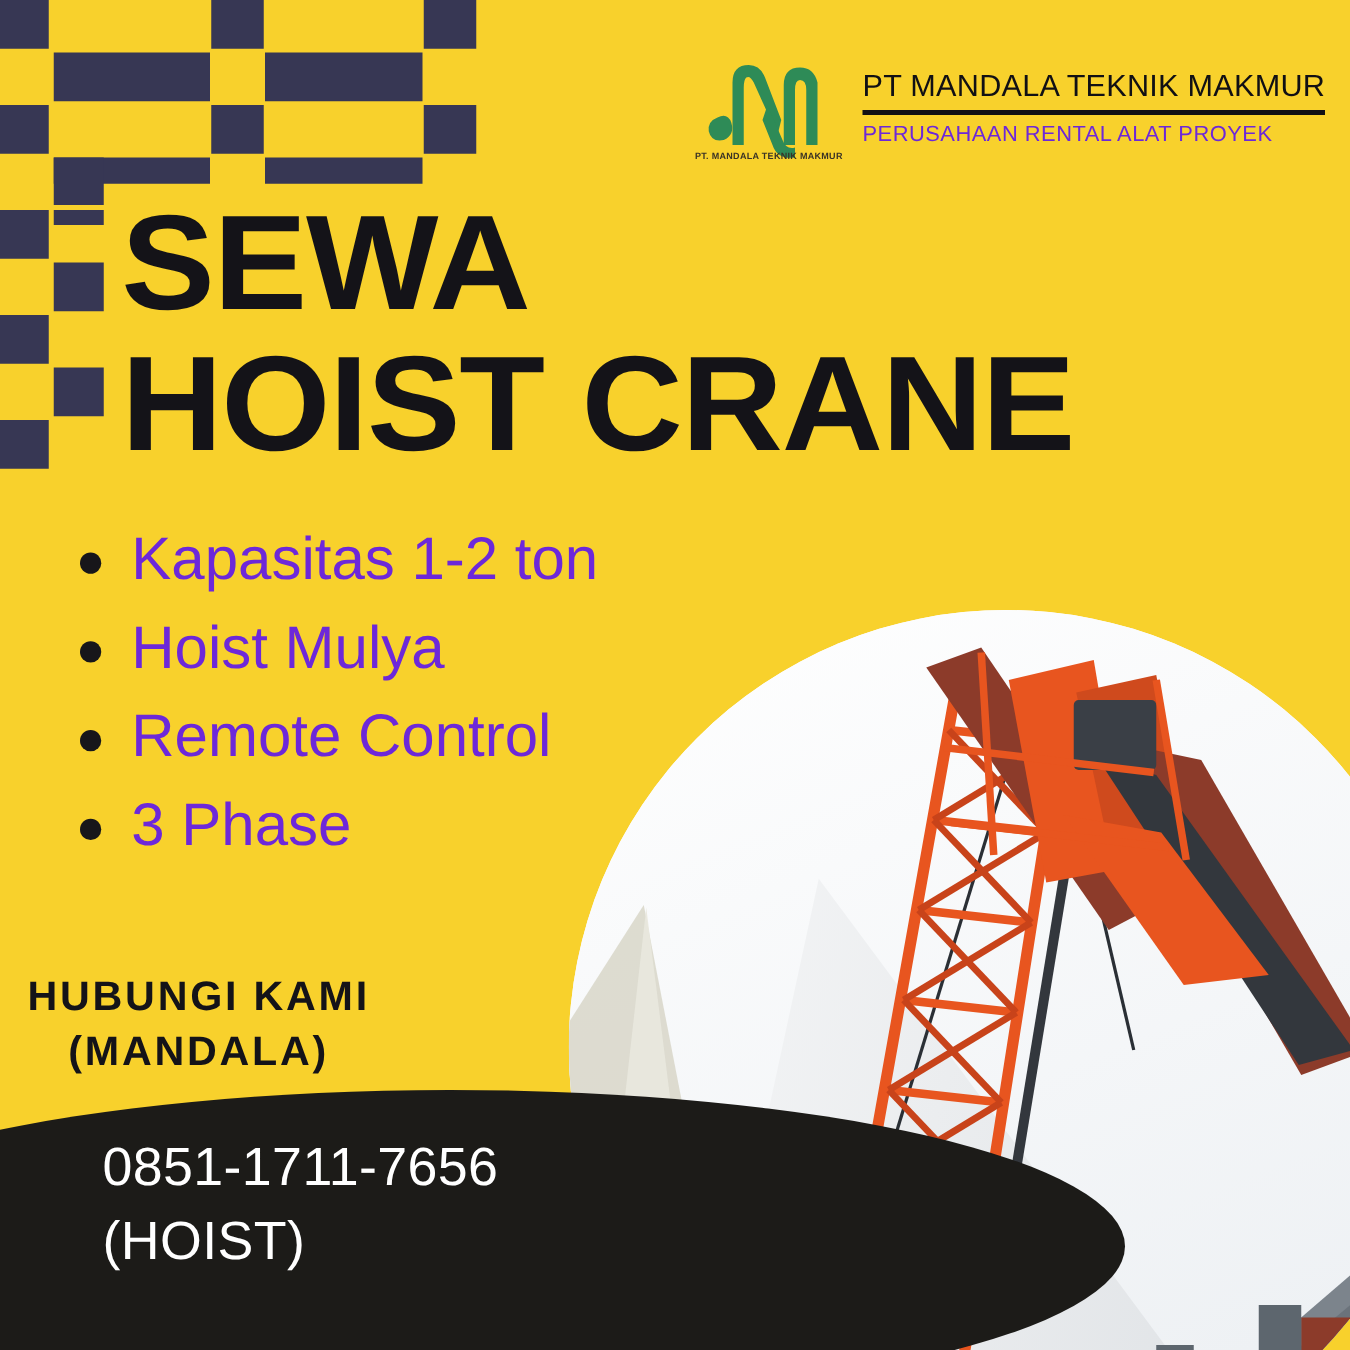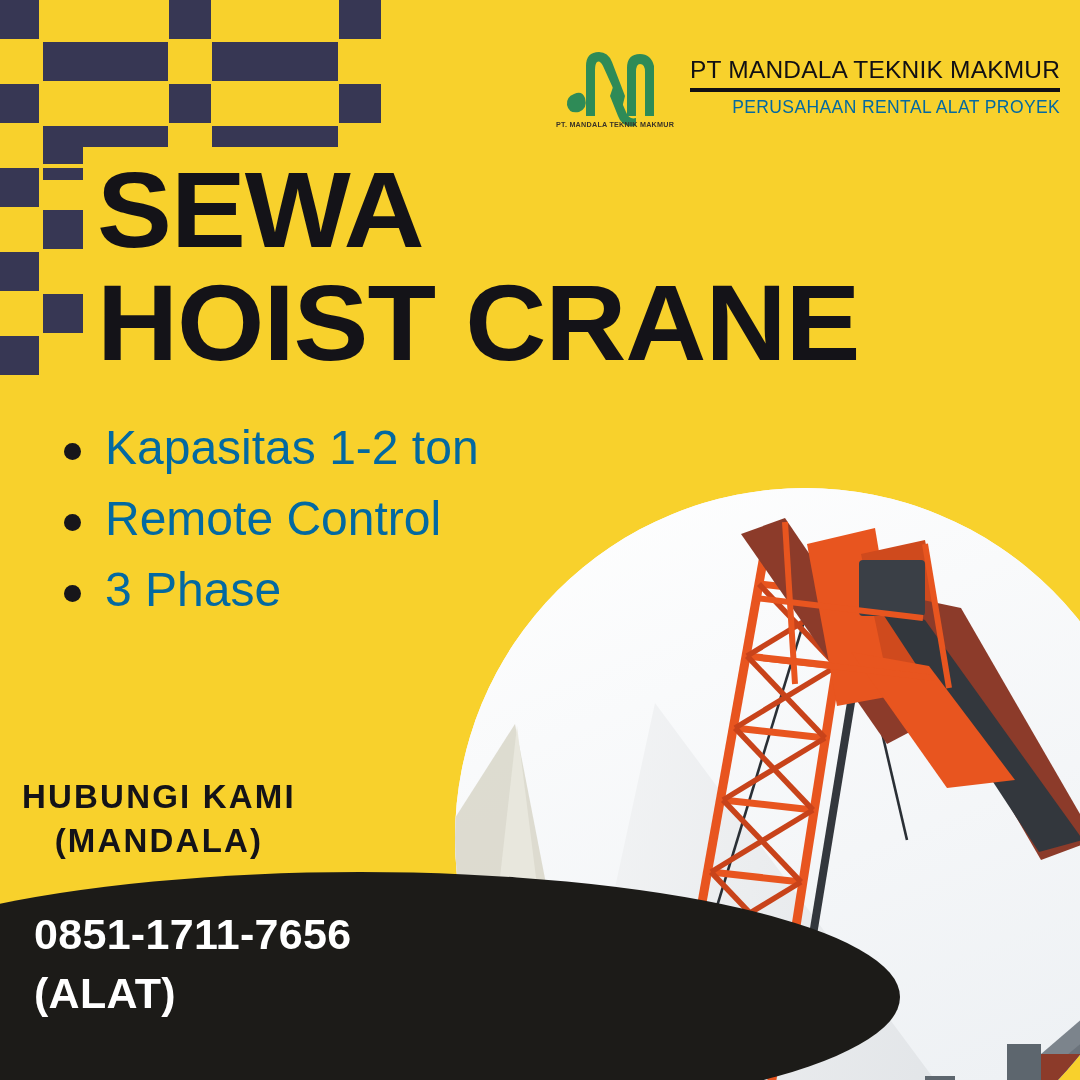--- a/index.html
+++ b/index.html
@@ -48,22 +48,22 @@
     font-size:7.2px;font-weight:bold;color:#3a3326;
     letter-spacing:.25px;white-space:nowrap;
   }
   #logo-text{padding-top:2px;}
   #logo-title{
     font-size:24.5px;font-weight:normal;color:#111014;
     letter-spacing:.2px;white-space:nowrap;line-height:1.05;
   }
   #logo-rule{height:4px;background:#111014;margin:5px 0 6px 0;width:100%;}
   #logo-tagline{
-    font-size:17.5px;color:#0369a1;letter-spacing:.4px;
-    white-space:nowrap;line-height:1.05;text-align:right;
+    font-size:17.5px;color:#6d28d9;letter-spacing:.4px;
+    white-space:nowrap;line-height:1.05;
   }
 
   
   #headline{
     position:absolute;left:97px;top:158px;z-index:5;
   }
   .hl{
     font-family:"Liberation Sans", sans-serif;
     font-weight:bold;
     font-size:108px;
@@ -76,21 +76,21 @@
   }
   #hl2{margin-top:8px;}
 
   
   #features{
     position:absolute;left:64px;top:424px;z-index:5;
     list-style:none;margin:0;padding:0;
   }
   #features li{
     display:flex;align-items:baseline;gap:24px;
-    font-size:48px;color:#0369a1;
+    font-size:48px;color:#6d28d9;
     line-height:1.0;
     margin-bottom:23px;
     white-space:nowrap;
   }
   .dot{
     width:17px;height:17px;border-radius:50%;
     background:#17161a;flex:0 0 auto;
     position:relative;top:-4px;
   }
 
@@ -109,22 +109,22 @@
     left:-180px;top:872px;
     width:1080px;height:250px;
     background:#1c1b18;
     border-radius:50%;
     z-index:3;
   }
   #phone-block{
     position:absolute;left:34px;top:905px;z-index:7;
   }
   .phone-line{
-    font-size:43px;font-weight:bold;color:#ffffff;
-    letter-spacing:.3px;line-height:1.38;white-space:nowrap;
+    font-size:43px;font-weight:normal;color:#ffffff;
+    letter-spacing:.3px;line-height:1.38;white-space:nowrap;margin-left:48px;
   }
 </style>
 </head>
 <body>
 
 <div id="poster">
 
   <div id="checker">
 
     <div class="blk" style="left:0px;top:0px;width:39px;height:39px;"></div>
@@ -278,33 +278,37 @@
     <div class="hl" id="hl2">HOIST CRANE</div>
   </div>
 
   <ul id="features">
     <li>
       <span class="dot"></span>
       <span>Kapasitas 1-2 ton</span>
     </li>
     <li>
       <span class="dot"></span>
+      <span>Hoist Mulya</span>
+    </li>
+    <li>
+      <span class="dot"></span>
       <span>Remote Control</span>
     </li>
     <li>
       <span class="dot"></span>
       <span>3 Phase</span>
     </li>
   </ul>
 
   <div id="contact">
     <div class="contact-line">HUBUNGI KAMI</div>
     <div class="contact-line">(MANDALA)</div>
   </div>
 
   <div id="ribbon"></div>
 
   <div id="phone-block">
     <div class="phone-line">0851-1711-7656</div>
-    <div class="phone-line">(ALAT)</div>
+    <div class="phone-line">(HOIST)</div>
   </div>
 
 </div>
 
 </body></html>

